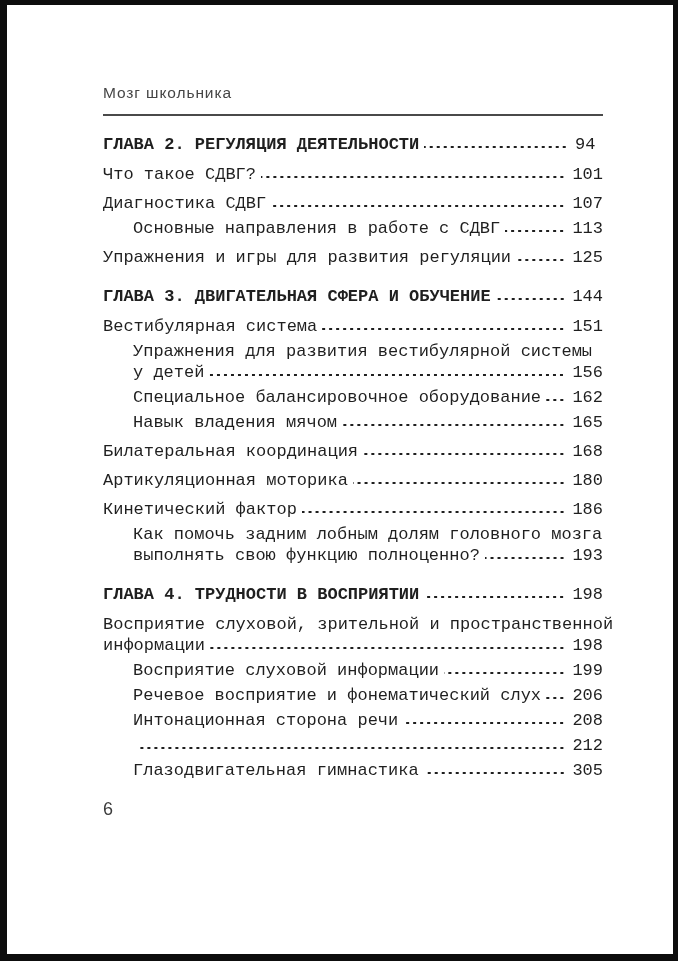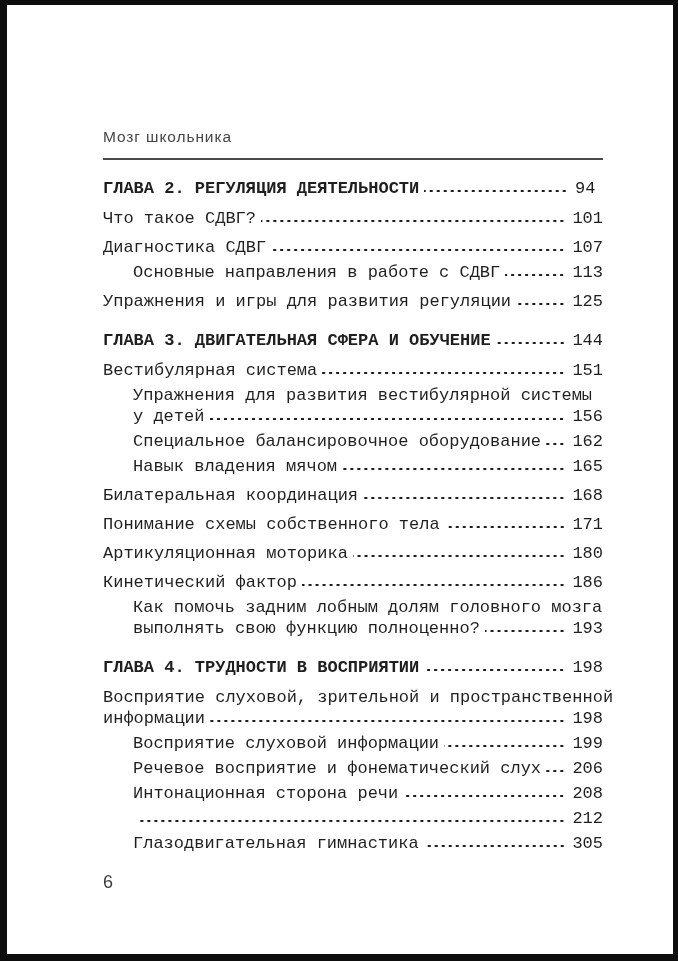--- a/index.html
+++ b/index.html
@@ -22,21 +22,21 @@
     inset: 0;
     background: var(--paper);
     border-style: solid;
     border-color: var(--frame);
     border-width: 5px 5px 7px 7px; 
     box-sizing: border-box;
     padding: 78px 0 0 96px;
     font-family: "Liberation Serif", "DejaVu Serif", serif;
     color: var(--ink);
   }
-  .content { width: 500px; margin-top: 44px; }
+  .content { width: 500px; }
 
   .running-head {
     font-family: "Liberation Sans", "DejaVu Sans", sans-serif;
     font-size: 15.5px;
     line-height: 20px;
     letter-spacing: 0.9px;
     color: var(--muted);
     margin-bottom: 11px;
   }
   .head-rule {
@@ -188,29 +188,20 @@
   <div class="entry item">
     <div class="lines">
       <div class="row">
         <span class="text">Билатеральная координация</span>
         <span class="leader"></span>
         <span class="pg">168</span>
       </div>
     </div>
   </div>
 
-  <div class="entry item">
-    <div class="lines">
-      <div class="row">
-        <span class="text">Понимание схемы собственного тела</span>
-        <span class="leader"></span>
-        <span class="pg">171</span>
-      </div>
-    </div>
-  </div>
 
   <div class="entry item">
     <div class="lines">
       <div class="row">
         <span class="text">Артикуляционная моторика</span>
         <span class="leader"></span>
         <span class="pg">180</span>
       </div>
     </div>
   </div>

